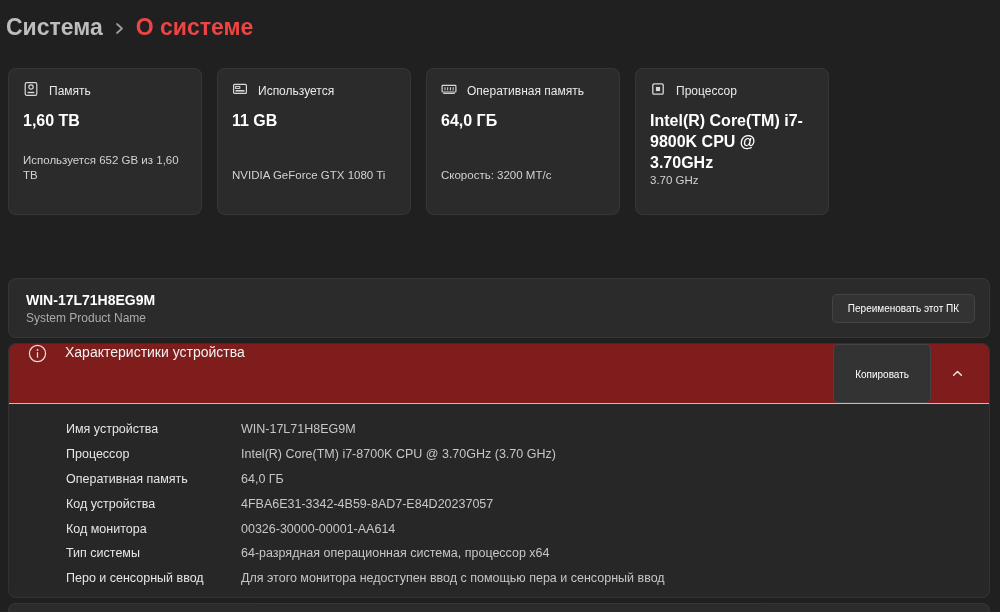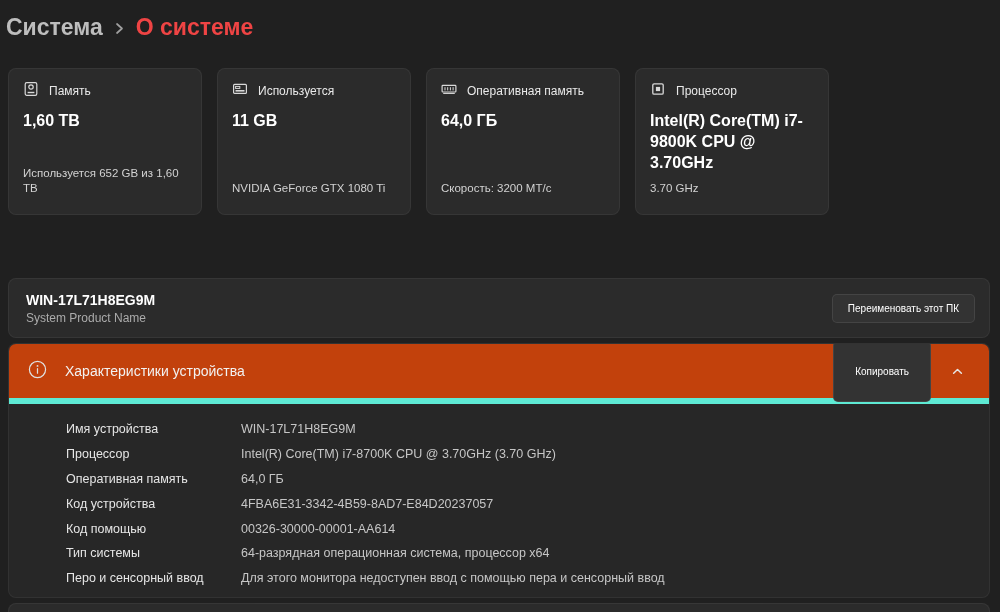--- a/index.html
+++ b/index.html
@@ -19,21 +19,21 @@
   .crumb-current { color:#ef4444; }
   .crumb-sep { display:flex; align-items:center; margin-top:2px; }
 
   
   .cards { position:absolute; left:8px; top:68px; display:flex; gap:15px; }
   .card {
     width:194px; height:147px;
     background:#2b2b2b;
     border:1px solid rgba(255,255,255,0.055);
     border-radius:8px;
-    padding:12px 14px 18px;
+    padding:12px 14px 31px;
     display:flex; flex-direction:column;
   }
   .card-head { display:flex; align-items:center; gap:10px; font-size:12px; color:#e9e9e9; }
   .card-head svg { flex:none; }
   .card-value { margin-top:10px; font-size:16px; font-weight:700; line-height:21px; color:#ffffff; }
   .card-sub { margin-top:auto; font-size:11.5px; line-height:15px; color:#d2d2d2; }
 
   
   .device-card {
     position:absolute; left:8px; top:278px; width:982px; height:60px;
@@ -60,24 +60,24 @@
   .expander {
     position:absolute; left:8px; top:343px; width:982px; height:255px;
     background:#272727;
     border:1px solid rgba(255,255,255,0.055);
     border-radius:8px;
     overflow:hidden;
     display:flex; flex-direction:column;
   }
   .expander-header {
     height:60px; flex:none;
-    background:#c2410c;
-    display:flex; align-items:center;
+    background:#7f1d1d;
+    display:flex; 
     padding:0 18px 0 19px;
-    border-bottom:6px solid #5eead4;
+    border-bottom:1px solid #5eead4;
     cursor:pointer;
   }
   .expander-title { margin-left:18px; font-size:14px; color:#f2f2f2; }
   .copy-btn { margin-left:auto; padding:24px 21px; }
   .chevron-btn { margin-left:13px; background:none; border:none; padding:5px 6px; cursor:pointer; display:flex; align-items:center; }
 
   .spec-rows { padding:13px 20px 0 57px; }
   .spec-row { display:grid; grid-template-columns:175px 1fr; height:24.8px; align-items:center; font-size:12.5px; }
   .spec-label { color:#e6e6e6; }
   .spec-value { color:#c6c6c6; }
@@ -206,21 +206,21 @@
     </div>
     <div class="spec-row">
       <span class="spec-label">Оперативная память</span>
       <span class="spec-value">64,0 ГБ</span>
     </div>
     <div class="spec-row">
       <span class="spec-label">Код устройства</span>
       <span class="spec-value">4FBA6E31-3342-4B59-8AD7-E84D20237057</span>
     </div>
     <div class="spec-row">
-      <span class="spec-label">Код помощью</span>
+      <span class="spec-label">Код монитора</span>
       <span class="spec-value">00326-30000-00001-AA614</span>
     </div>
     <div class="spec-row">
       <span class="spec-label">Тип системы</span>
       <span class="spec-value">64-разрядная операционная система, процессор x64</span>
     </div>
     <div class="spec-row">
       <span class="spec-label">Перо и сенсорный ввод</span>
       <span class="spec-value">Для этого монитора недоступен ввод с помощью пера и сенсорный ввод</span>
     </div>

